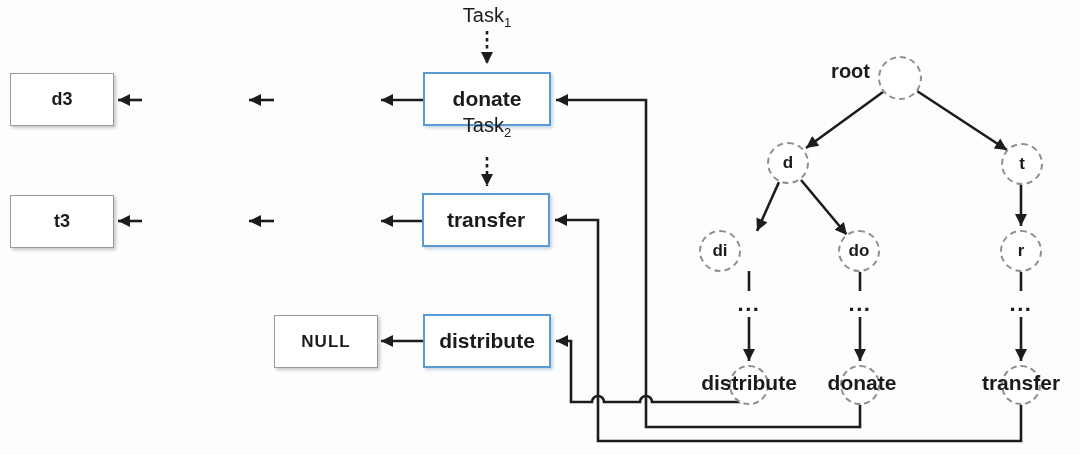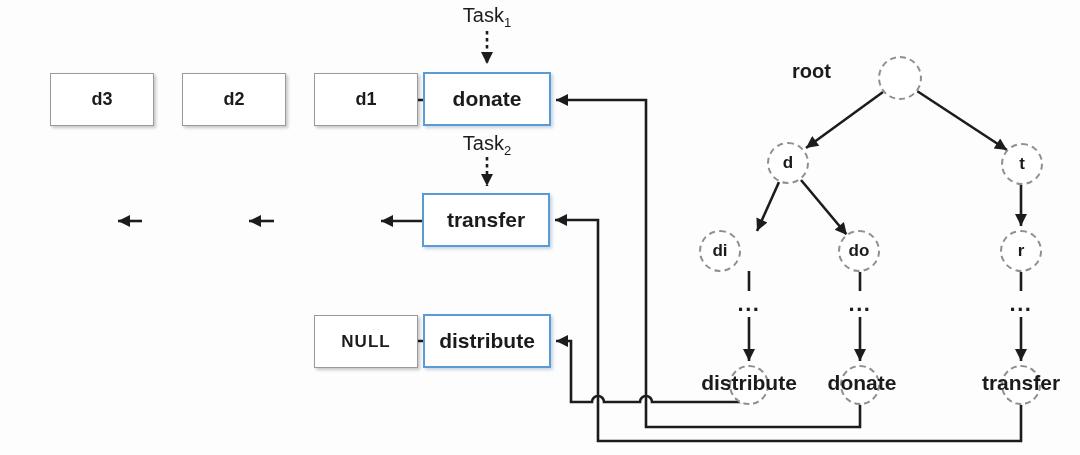--- a/index.html
+++ b/index.html
@@ -8,38 +8,38 @@
   }
   html,body{margin:0;padding:0;}
   body{font-family:"Liberation Sans","DejaVu Sans",sans-serif;background:var(--background);}
   #stage{position:relative;width:1080px;height:455px;background:var(--background);overflow:hidden;}
   #wires{position:absolute;left:0;top:0;z-index:1;}
 
   .gbox{position:absolute;width:104px;height:53px;background:var(--box_fill);
     border:1.5px solid var(--box_border);box-sizing:border-box;
     box-shadow:2px 2px 3px rgba(0,0,0,0.22);
     display:flex;align-items:center;justify-content:center;
-    font-weight:bold;font-size:18px;color:var(--text);z-index:2;margin-left:40px;}
+    font-weight:bold;font-size:18px;color:var(--text);z-index:2;}
   .bbox{position:absolute;width:128px;height:54px;background:var(--box_fill);
     border:2px solid var(--accent_blue);box-sizing:border-box;
     box-shadow:2px 2px 3px rgba(100,140,180,0.35);
     display:flex;align-items:center;justify-content:center;
     font-weight:bold;font-size:21px;color:var(--text);z-index:2;}
   .nullbox{font-size:17px;letter-spacing:1px;}
 
   .task{position:absolute;transform:translateX(-50%);font-weight:normal;font-size:20px;
     color:var(--text);z-index:2;white-space:nowrap;}
   .task sub{font-size:13px;line-height:0;}
 
   .tnode{position:absolute;border:2px dashed var(--node_border);border-radius:50%;
     background:var(--box_fill);box-sizing:border-box;
     display:flex;align-items:center;justify-content:center;
     font-weight:bold;font-size:17px;color:var(--text);z-index:2;}
 
-  .rootlabel{position:absolute;left:792px;top:60px;width:78px;text-align:left;
+  .rootlabel{position:absolute;left:792px;top:60px;width:78px;text-align:right;
     font-weight:bold;font-size:20px;color:var(--text);z-index:2;}
   .leafword{position:absolute;transform:translateX(-50%);font-weight:bold;font-size:21px;
     color:var(--text);z-index:3;white-space:nowrap;}
   .dots{position:absolute;transform:translateX(-50%);font-weight:bold;font-size:22px;
     letter-spacing:1.5px;color:var(--text);z-index:2;line-height:1;}
 </style>
 </head>
 <body>
 
 <div id="stage">
@@ -75,31 +75,30 @@
       <path d="M1021 272 L1021 291"></path>
       <path d="M1021 317 L1021 361" marker-end="url(#arr)"></path>
 
       <path d="M860 404 L860 427 L646 427 L646 100 L556 100" marker-end="url(#arr)"></path>
       <path d="M1021 404 L1021 441 L598 441 L598 220 L555 220" marker-end="url(#arr)"></path>
       <path d="M757 402 L652 402 A6 6 0 0 0 640 402 L604 402 A6 6 0 0 0 592 402 L571 402 L571 341 L556 341" marker-end="url(#arr)"></path>
     </g>
   </svg>
 
   <div class="gbox" style="left:10px;top:73px">d3</div>
-  <div class="gbox" style="left:142px;top:73px">d2</div>
-  <div class="gbox" style="left:274px;top:73px">d1</div>
   <div class="bbox" style="left:423px;top:72px">donate</div>
 
+  <div class="gbox" style="left:10px;top:195px">t3</div>
   <div class="bbox" style="left:422px;top:193px">transfer</div>
 
   <div class="gbox nullbox" style="left:274px;top:315px">NULL</div>
   <div class="bbox" style="left:423px;top:314px">distribute</div>
 
   <div class="task" style="left:487px;top:4px"><span>Task</span><sub>1</sub></div>
-  <div class="task" style="left:487px;top:132px"><span>Task</span><sub>2</sub></div>
+  <div class="task" style="left:487px;top:114px"><span>Task</span><sub>2</sub></div>
 
   <div class="rootlabel">root</div>
   <div class="tnode" style="left:878px;top:56px;width:44px;height:44px"></div>
   <div class="tnode" style="left:767px;top:142px;width:42px;height:42px">d</div>
   <div class="tnode" style="left:1001px;top:143px;width:42px;height:42px">t</div>
   <div class="tnode" style="left:699px;top:230px;width:42px;height:42px">di</div>
   <div class="tnode" style="left:838px;top:230px;width:42px;height:42px">do</div>
   <div class="tnode" style="left:1000px;top:230px;width:42px;height:42px">r</div>
 
   <div class="dots" style="left:749px;top:293px">...</div>

